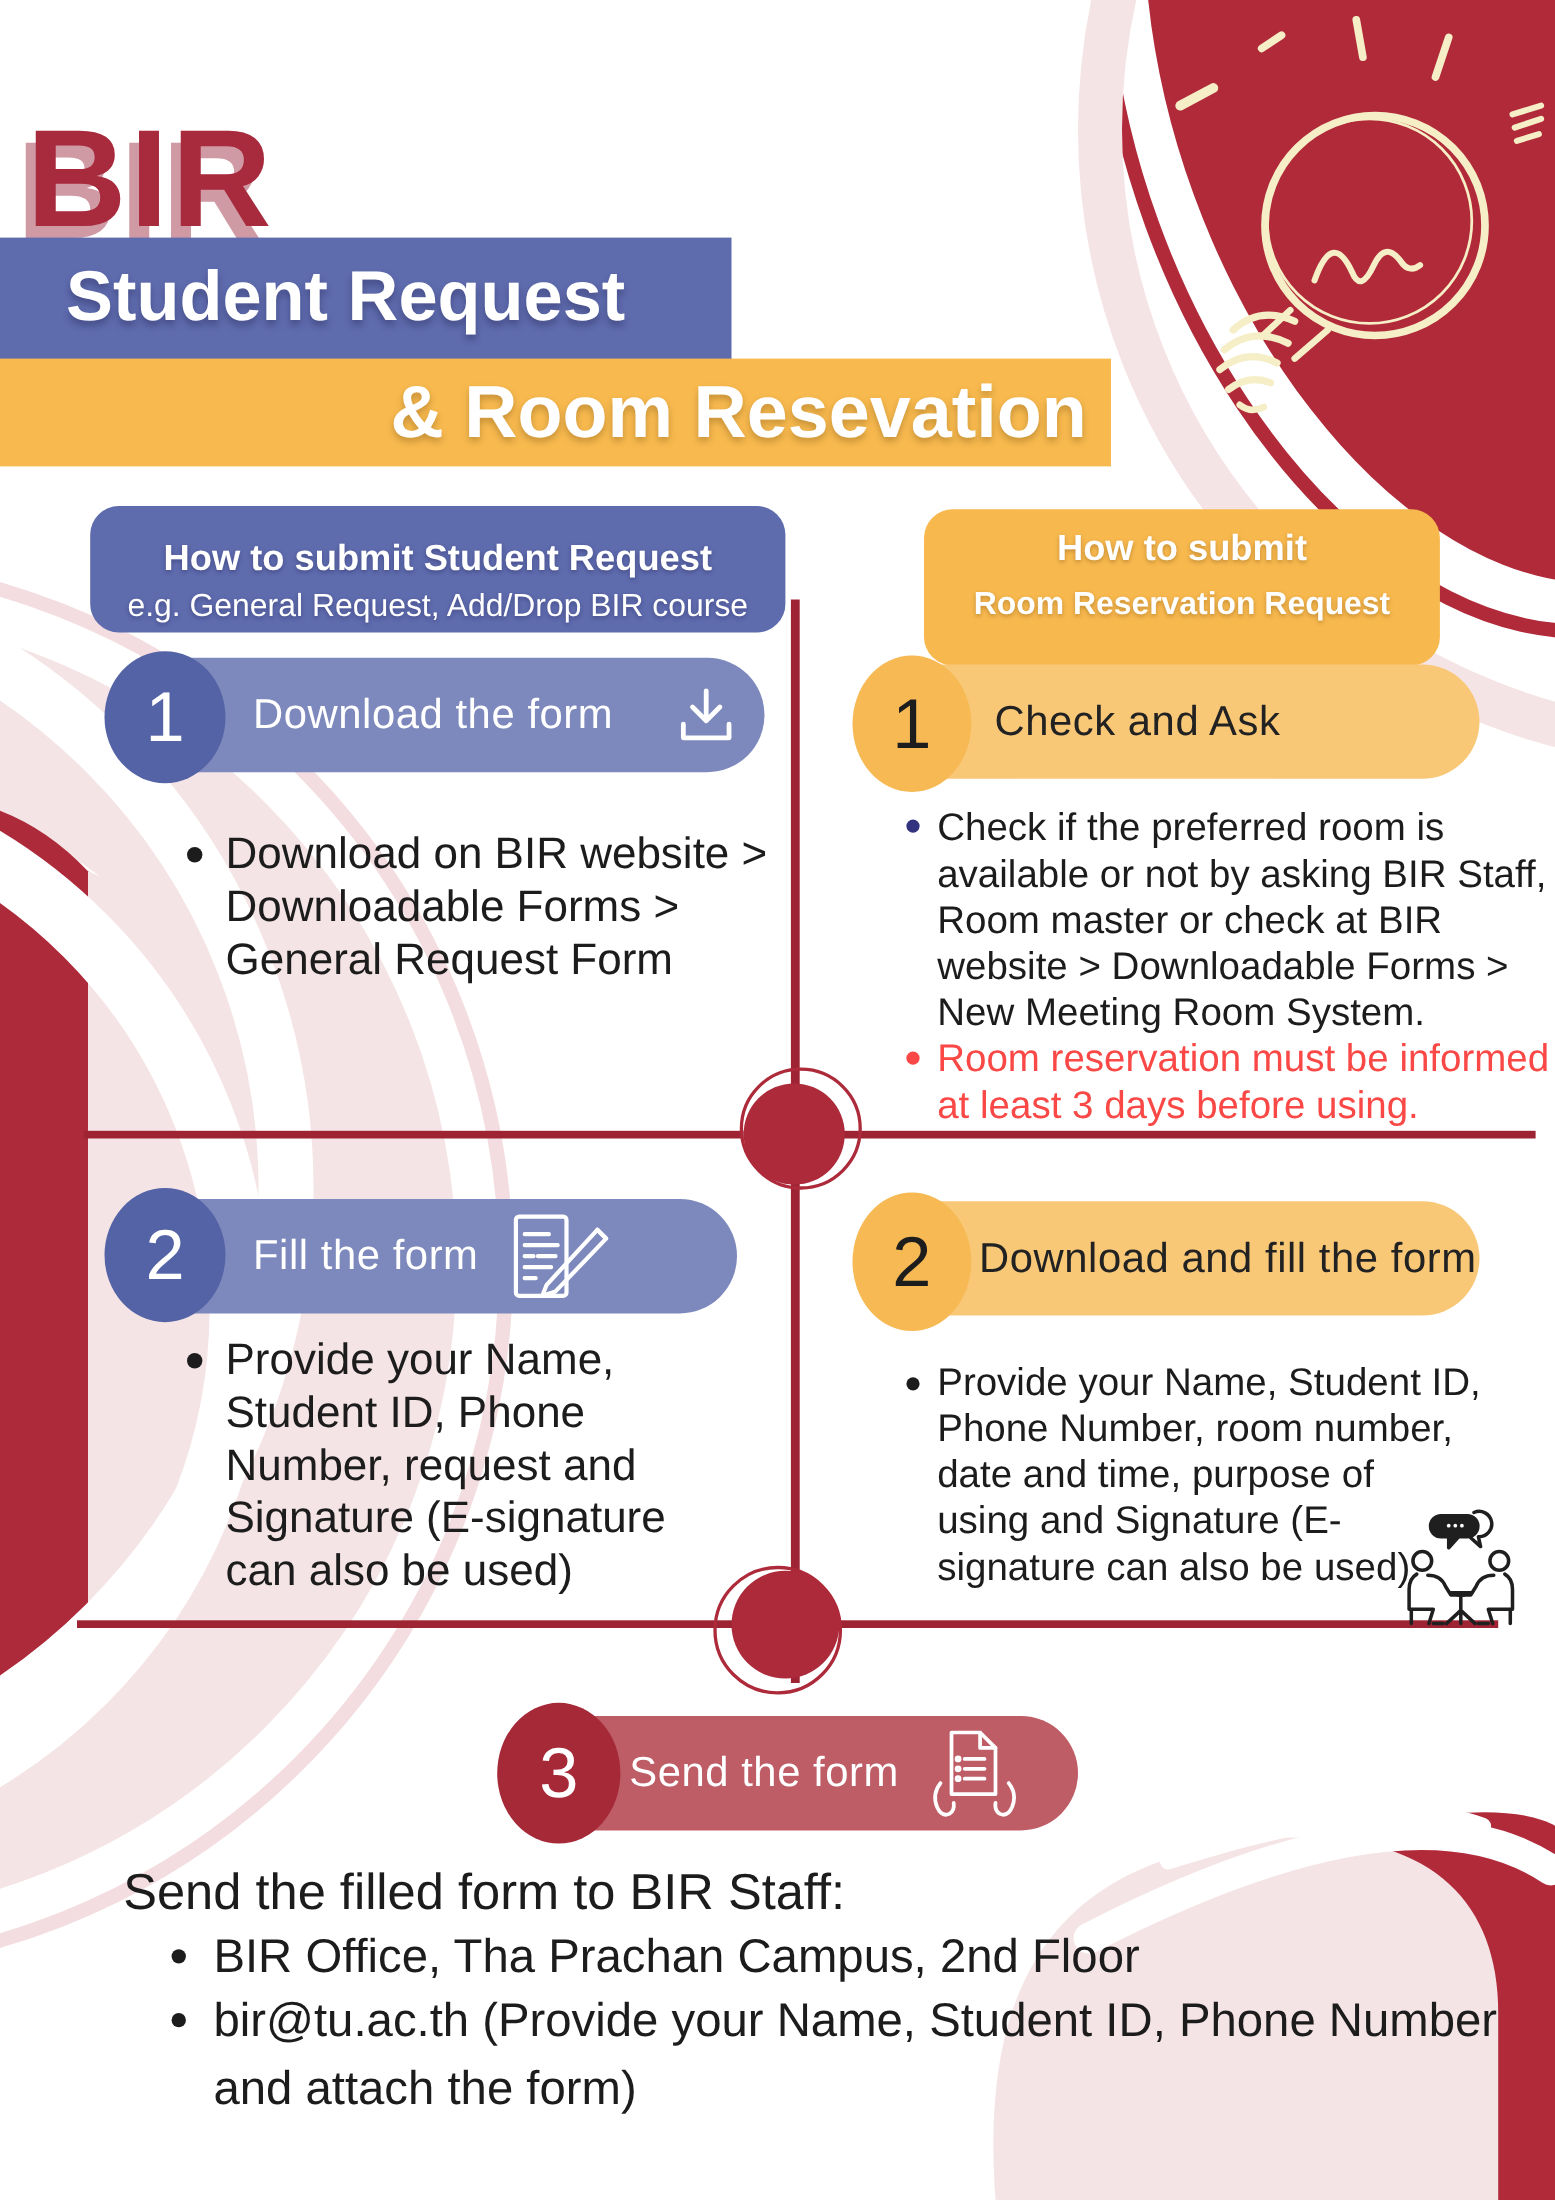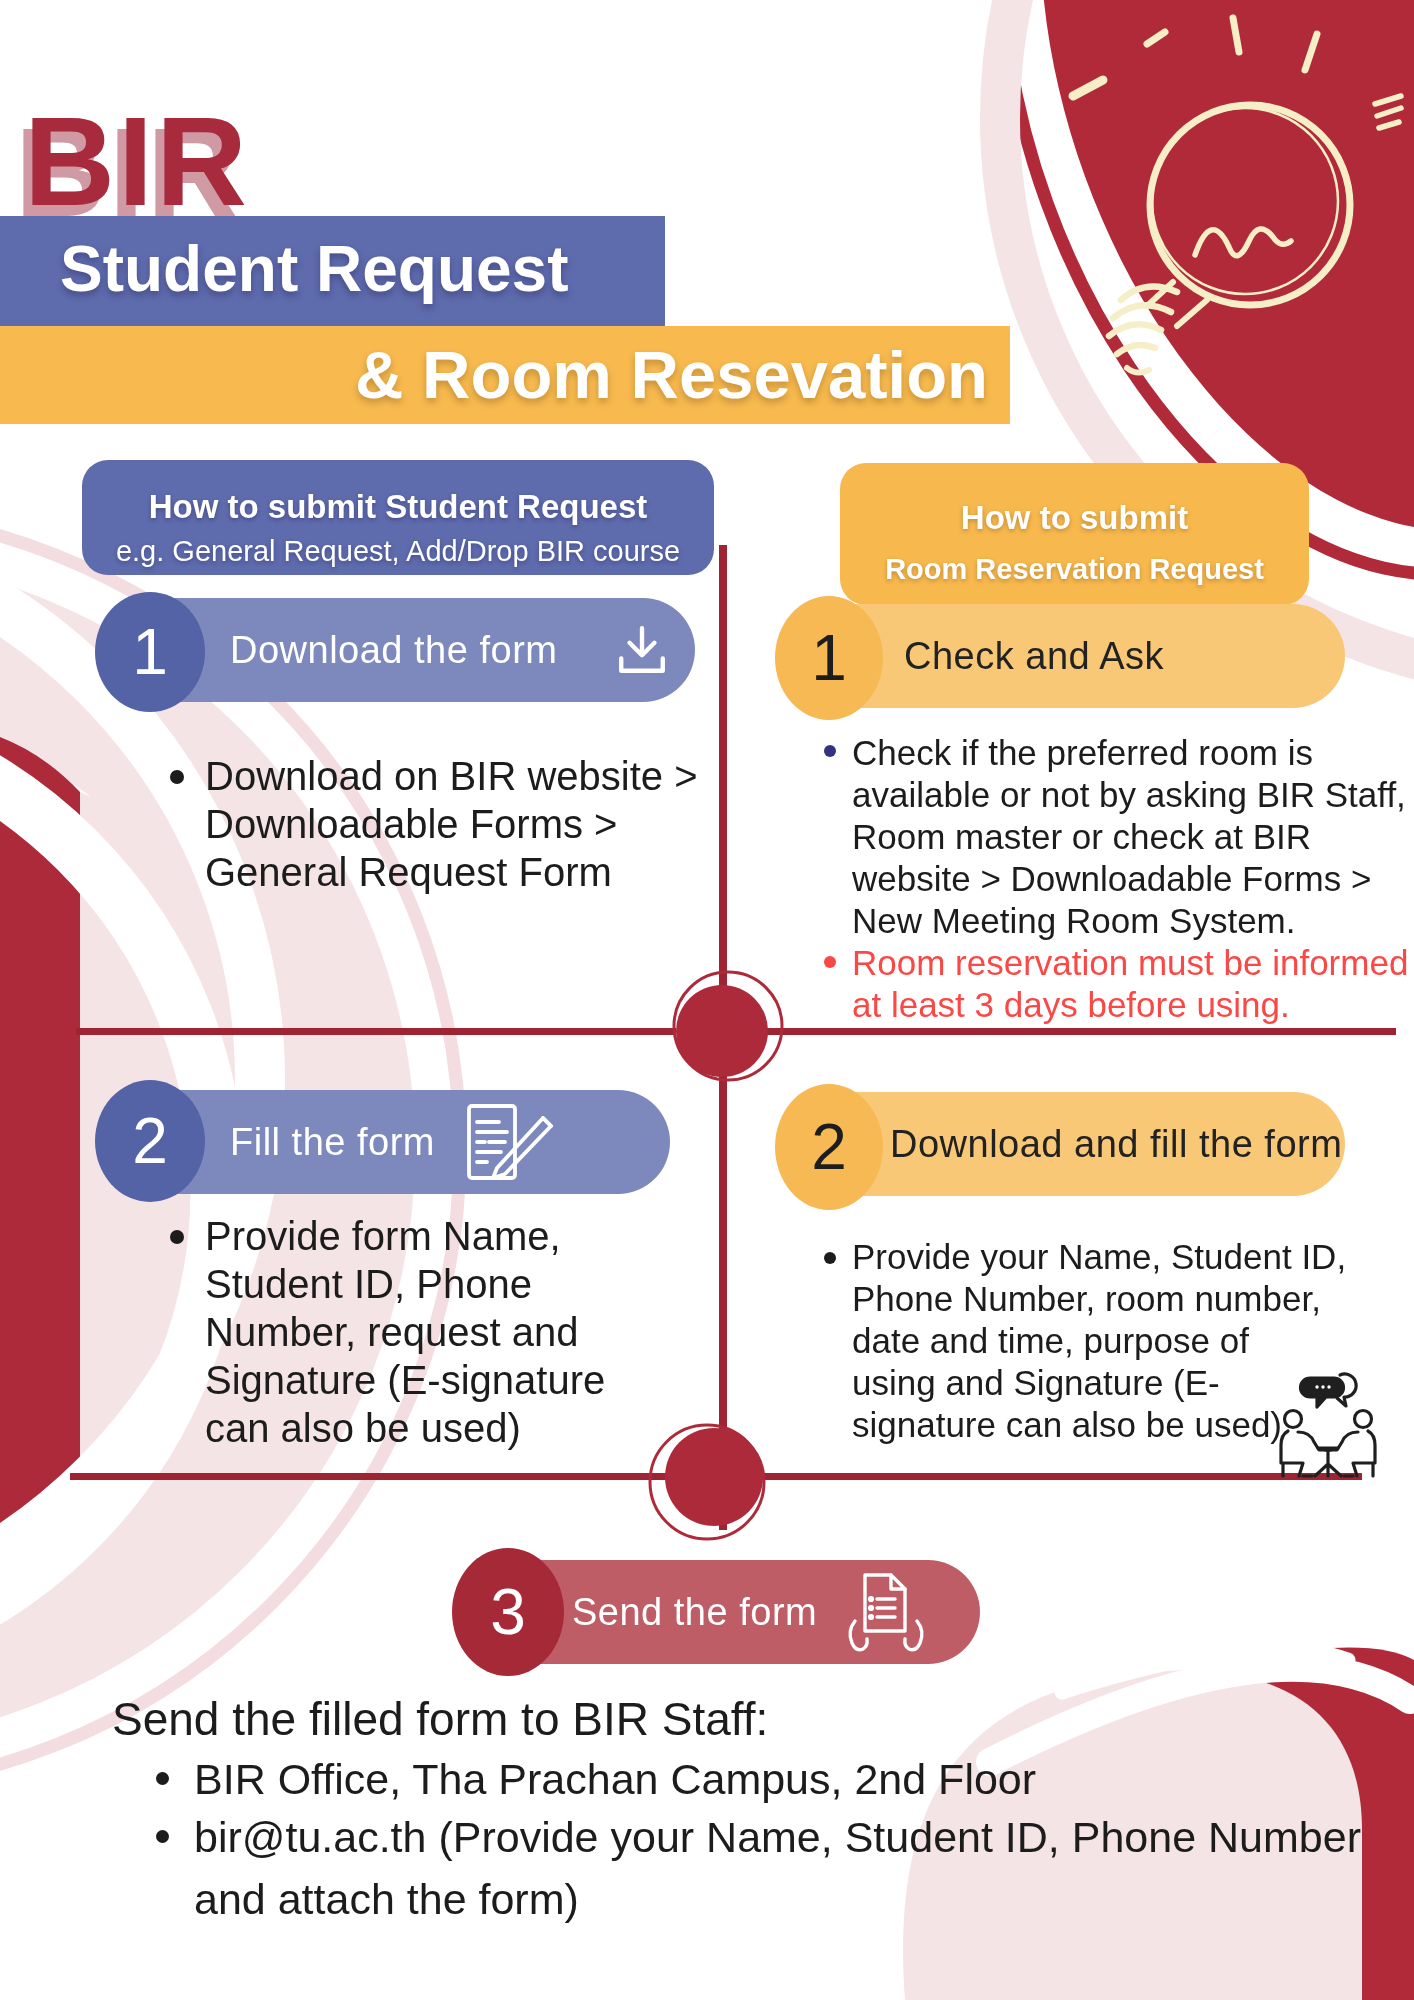--- a/index.html
+++ b/index.html
@@ -31,21 +31,21 @@
   .col-header{color:#fff;text-align:center;border-radius:26px;box-sizing:border-box;}
   .col-header .h-line1{font-weight:bold;font-size:33px;}
   .col-header .h-line2{font-size:29px;}
   .col-header-left{
     left:82px;top:460px;width:632px;height:115px;background:#5e6bad;
     padding-top:28px;text-shadow:0 2px 4px rgba(40,40,90,.45);
   }
   .col-header-left .h-line2{margin-top:9px;}
   .col-header-right{
     left:840px;top:463px;width:469px;height:142px;background:#f7b84e;
-    padding-top:36px;text-shadow:0 2px 4px rgba(130,85,20,.45);
+    padding-top:16px;text-shadow:0 2px 4px rgba(130,85,20,.45);
   }
   .col-header-right .h-line2{font-weight:bold;margin-top:16px;}
   
   .pill{border-radius:60px;box-sizing:border-box;display:flex;align-items:center;}
   .pill .pill-label{font-size:38px;letter-spacing:.5px;}
   .bubble{
     border-radius:50%;display:flex;align-items:center;justify-content:center;
     font-size:64px;font-weight:400;
   }
   .pill-purple{background:#7d89bc;color:#fff;}
@@ -197,21 +197,21 @@
     <path d="M14 24 h22 M14 34 h30 M14 44 h8 M26 44 h16 M14 54 h24 M14 64 h10"></path>
     <path d="M34 70 L80 20 l8 8 L42 76 l-12 4 z"></path>
     <path d="M80 20 l8 8"></path>
   </svg>
 </div>
 <div class="abs bubble bubble-purple" style="left:95px;top:1080px;width:110px;height:122px;">
   <span>2</span>
 </div>
 <div class="abs dot" style="left:170px;top:1230px;width:14px;height:14px;background:#1c1c1c;"></div>
 <div class="abs bullets bullets-left" style="left:205px;top:1212px;">
-  <div class="line">Provide form Name,</div>
+  <div class="line">Provide your Name,</div>
   <div class="line">Student ID, Phone</div>
   <div class="line">Number, request and</div>
   <div class="line">Signature (E-signature</div>
   <div class="line">can also be used)</div>
 </div>
 
 <div class="abs pill pill-yellow" style="left:790px;top:1092px;width:555px;height:104px;padding-left:100px;">
   <span class="pill-label">Download and fill the form</span>
 </div>
 <div class="abs bubble bubble-yellow" style="left:775px;top:1084px;width:108px;height:126px;">

